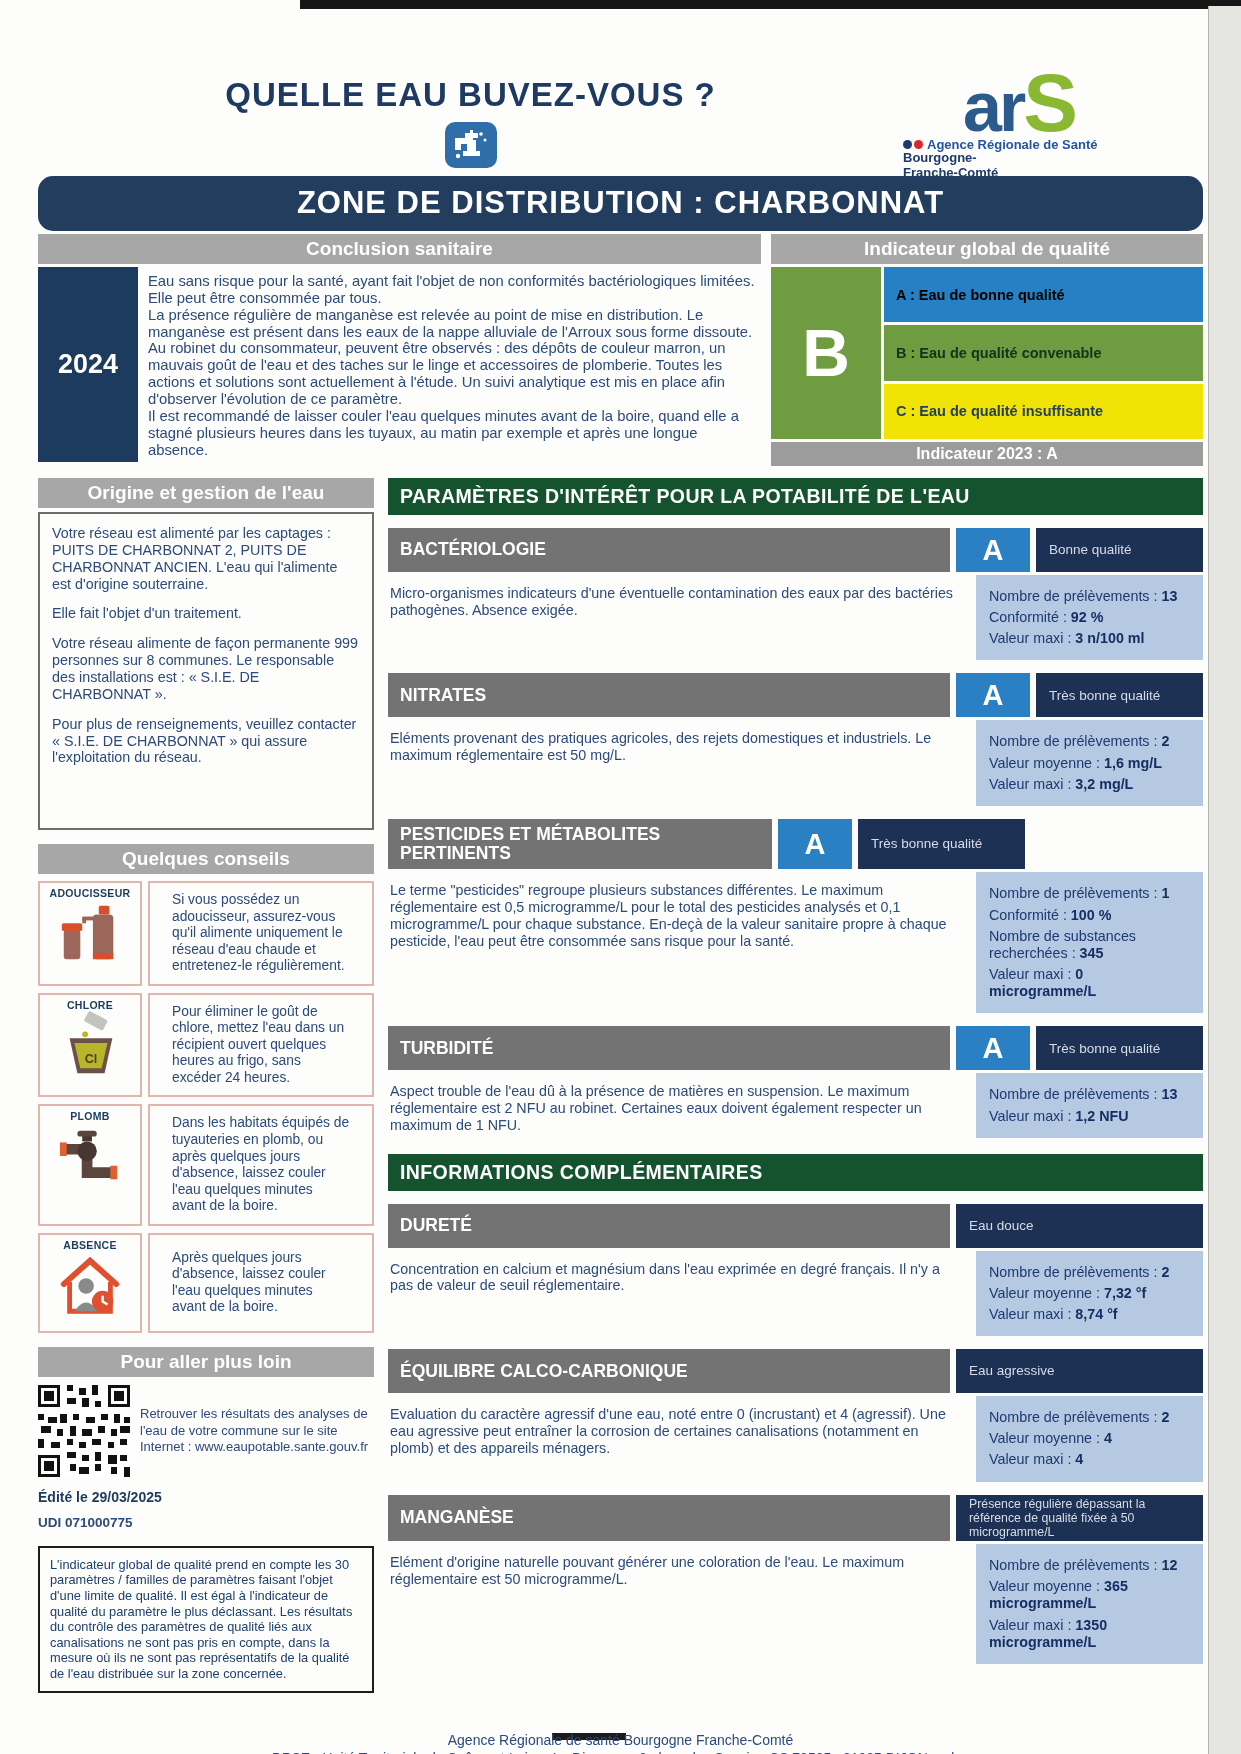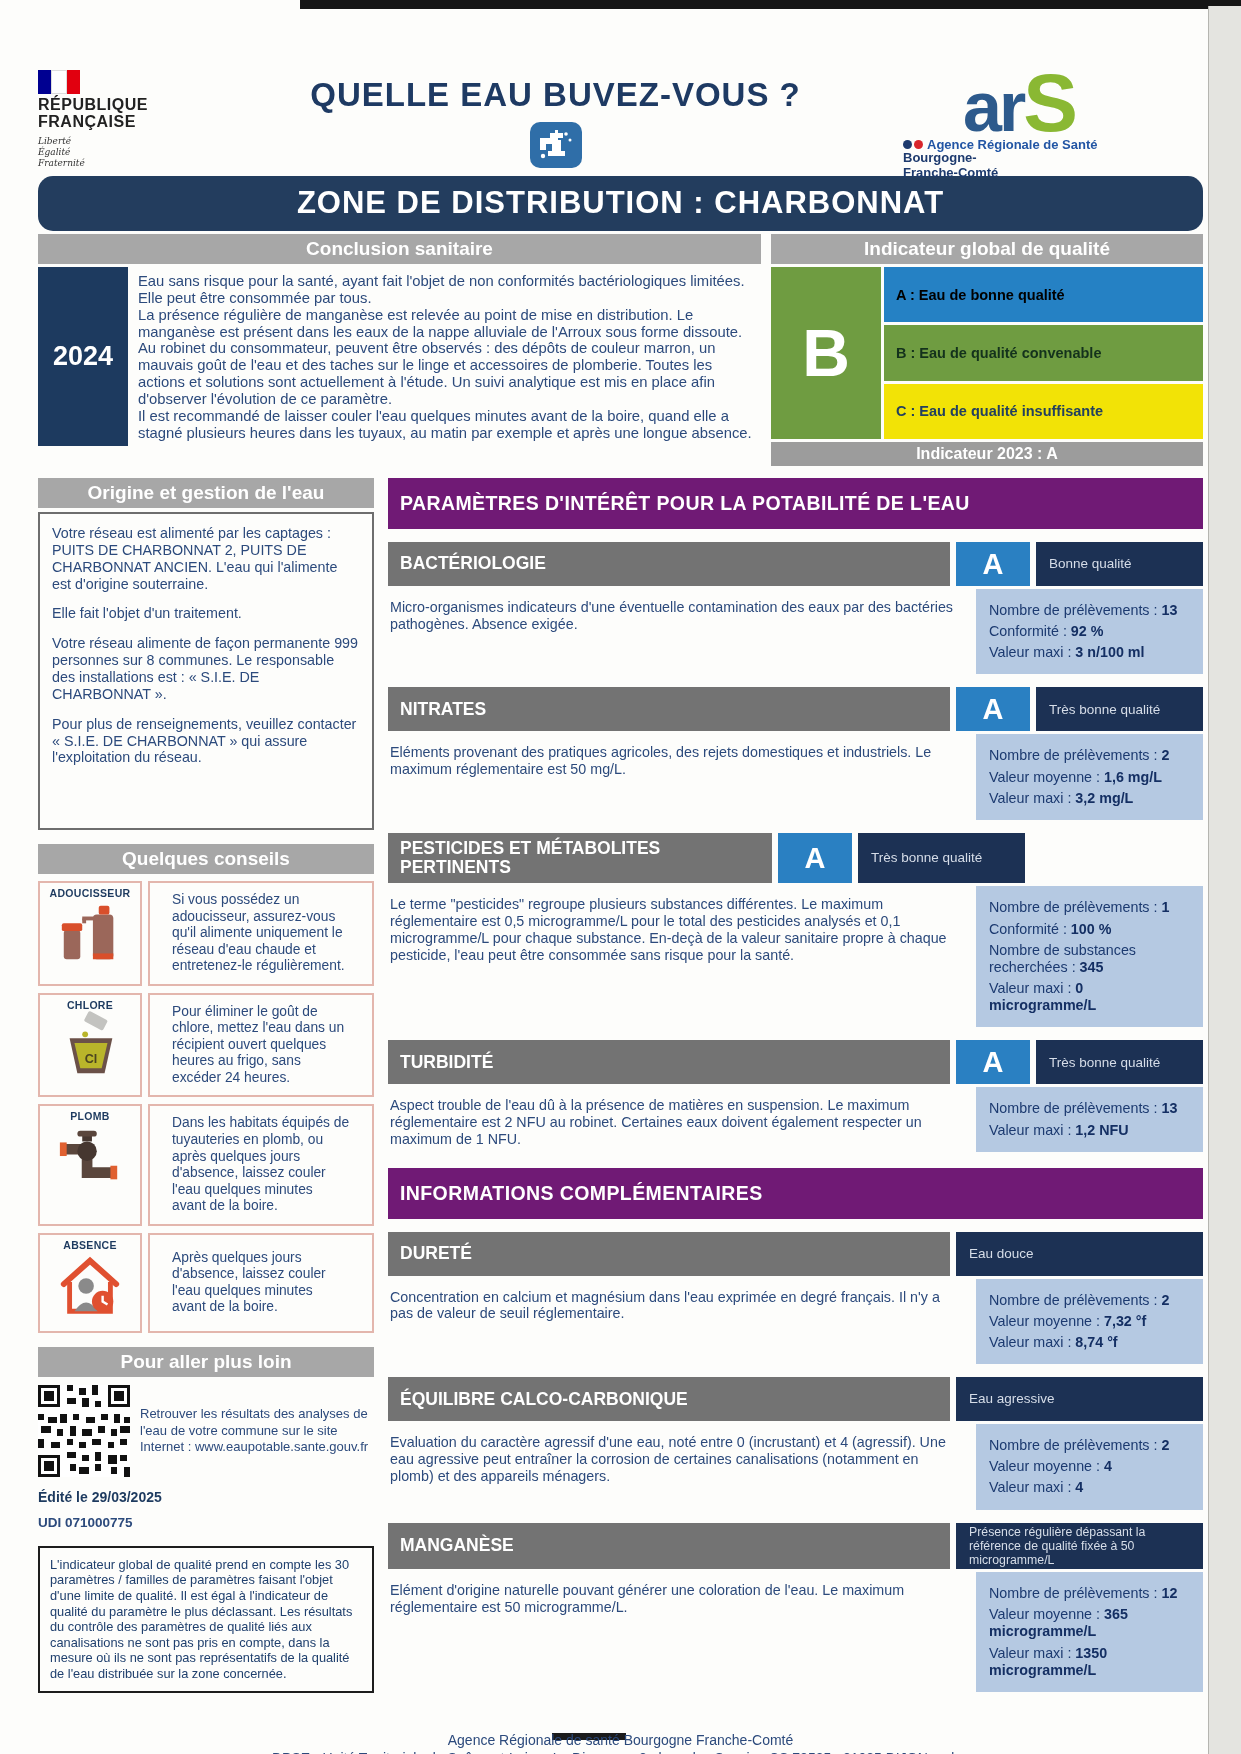--- a/index.html
+++ b/index.html
@@ -31,21 +31,21 @@
 
   .zone-banner{margin-top:6px;background:#233d5e;color:#fff;text-align:center;
     font-size:31px;font-weight:bold;letter-spacing:1px;padding:9px 0 10px;border-radius:15px;}
 
   .graybar{background:#a7a7a7;color:#fff;font-weight:bold;text-align:center;font-size:19px;padding:4px 0;}
   .top-row{display:flex;gap:10px;margin-top:3px;}
   .concl-col{width:723px;}
   .indic-col{flex:1;}
 
   .concl-body{display:flex;margin-top:3px;}
-  .year-box{width:90px;background:#1d3a5f;color:#fff;font-size:27px;font-weight:bold;
+  .year-box{width:100px;background:#1d3a5f;color:#fff;font-size:27px;font-weight:bold;
     display:flex;align-items:center;justify-content:center;}
   .concl-text{flex:1;padding:6px 4px 4px 10px;color:#2c4a7c;font-size:14.8px;line-height:1.14;}
   .concl-text p{margin:0;}
 
   .indic-body{display:flex;margin-top:3px;height:172px;}
   .grade-big{width:110px;background:#6f9c41;color:#fff;font-size:66px;font-weight:bold;
     display:flex;align-items:center;justify-content:center;}
   .scale{flex:1;display:flex;flex-direction:column;gap:3px;margin-left:3px;}
   .scale-row{flex:1;display:flex;align-items:center;padding-left:12px;font-size:14.5px;font-weight:bold;}
   .row-a{background:#2581c4;color:#000000;}
@@ -68,21 +68,21 @@
   .advice-text{flex:1;border:2px solid #e3b6ad;padding:9px 22px;color:#2c4a7c;font-size:13.8px;line-height:1.2;
     display:flex;align-items:center;}
 
   .plusloin-row{display:flex;gap:10px;margin-top:8px;align-items:center;}
   .qr{width:92px;height:92px;flex:none;}
   .plusloin-text{font-size:13px;color:#2c4a7c;line-height:1.25;}
   .edited{margin-top:12px;font-size:14px;font-weight:bold;color:#1d3a5f;}
   .udi{margin-top:10px;font-size:13.5px;color:#2c4a7c;font-weight:bold;}
   .disclaimer{margin-top:16px;border:2.5px solid #1d1d1d;padding:9px 10px;color:#20406e;font-size:12.8px;line-height:1.22;}
 
-  .navybar{background:#701a75;color:#fff;font-weight:bold;font-size:19.5px;padding:14px 12px;letter-spacing:.4px;}
+  .navybar{background:#14532d;color:#fff;font-weight:bold;font-size:19.5px;padding:7px 12px;letter-spacing:.4px;}
   .sect{margin-top:13px;}
   .sect-head{display:flex;gap:6px;}
   .sect-title{flex:1;background:#737373;color:#fff;font-weight:bold;font-size:17.5px;
     display:flex;align-items:center;padding:6px 12px;min-height:32px;line-height:1.1;}
   .grade-box{width:74px;background:#2a80c2;color:#fff;font-size:29px;font-weight:bold;
     display:flex;align-items:center;justify-content:center;}
   .qband{width:150px;background:#1c3154;color:#d6dde8;font-size:13.5px;
     display:flex;align-items:center;padding:2px 4px 2px 13px;line-height:1.15;}
   .qband.wide{width:230px;}
   .qband.small{font-size:12.3px;}
@@ -102,34 +102,20 @@
 <body>
 
 <div class="page">
   <div class="scan-top"></div>
   <div class="scan-right"></div>
   <div class="scan-bottom"></div>
 
   <div class="content">
 
     <div class="hdr">
-      <div class="rf">
-        <div class="rf-flag">
-          <span style="background:#000091"></span>
-            <span style="background:#fff;border:1px solid #ddd"></span>
-            <span style="background:#e1000f"></span>
-        </div>
-        <div class="rf-name"><span>RÉPUBLIQUE</span><br>
-          <span>FRANÇAISE</span></div>
-        <div class="rf-motto">
-          <div>Liberté</div>
-          <div>Égalité</div>
-          <div>Fraternité</div>
-        </div>
-      </div>
       <div class="hdr-mid">
         <div class="hdr-title">QUELLE EAU BUVEZ-VOUS ?</div>
         <div class="tap-wrap">
           <svg width="52" height="46" viewBox="0 0 52 46">
             <rect x="0" y="0" width="52" height="46" rx="10" fill="#2f6ea8"></rect>
             <rect x="22" y="18" width="9" height="11" fill="#fff"></rect>
             <rect x="10" y="16" width="18" height="6" fill="#fff"></rect>
             <rect x="10" y="16" width="6" height="12" fill="#fff"></rect>
             <rect x="20" y="11" width="13" height="5" fill="#fff"></rect>
             <rect x="25" y="8" width="3" height="4" fill="#fff"></rect>

